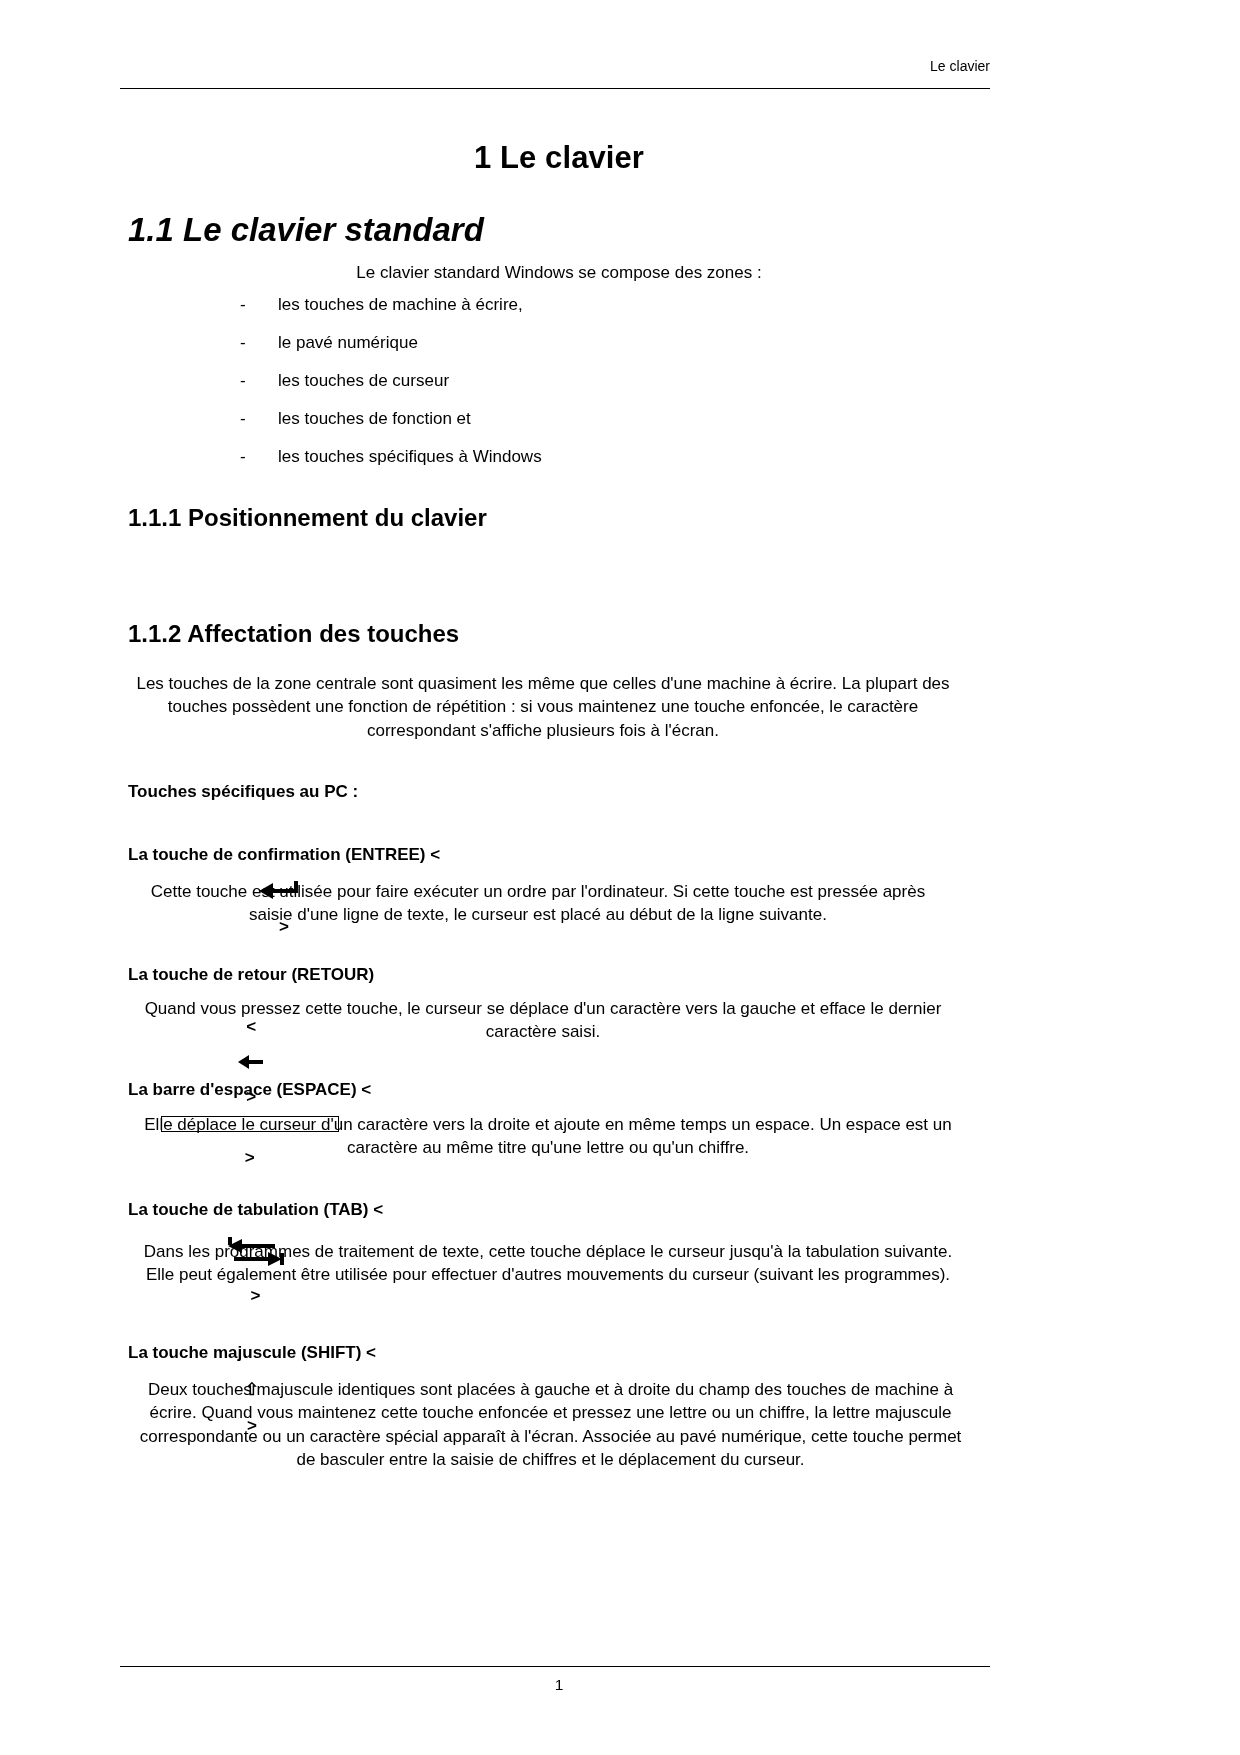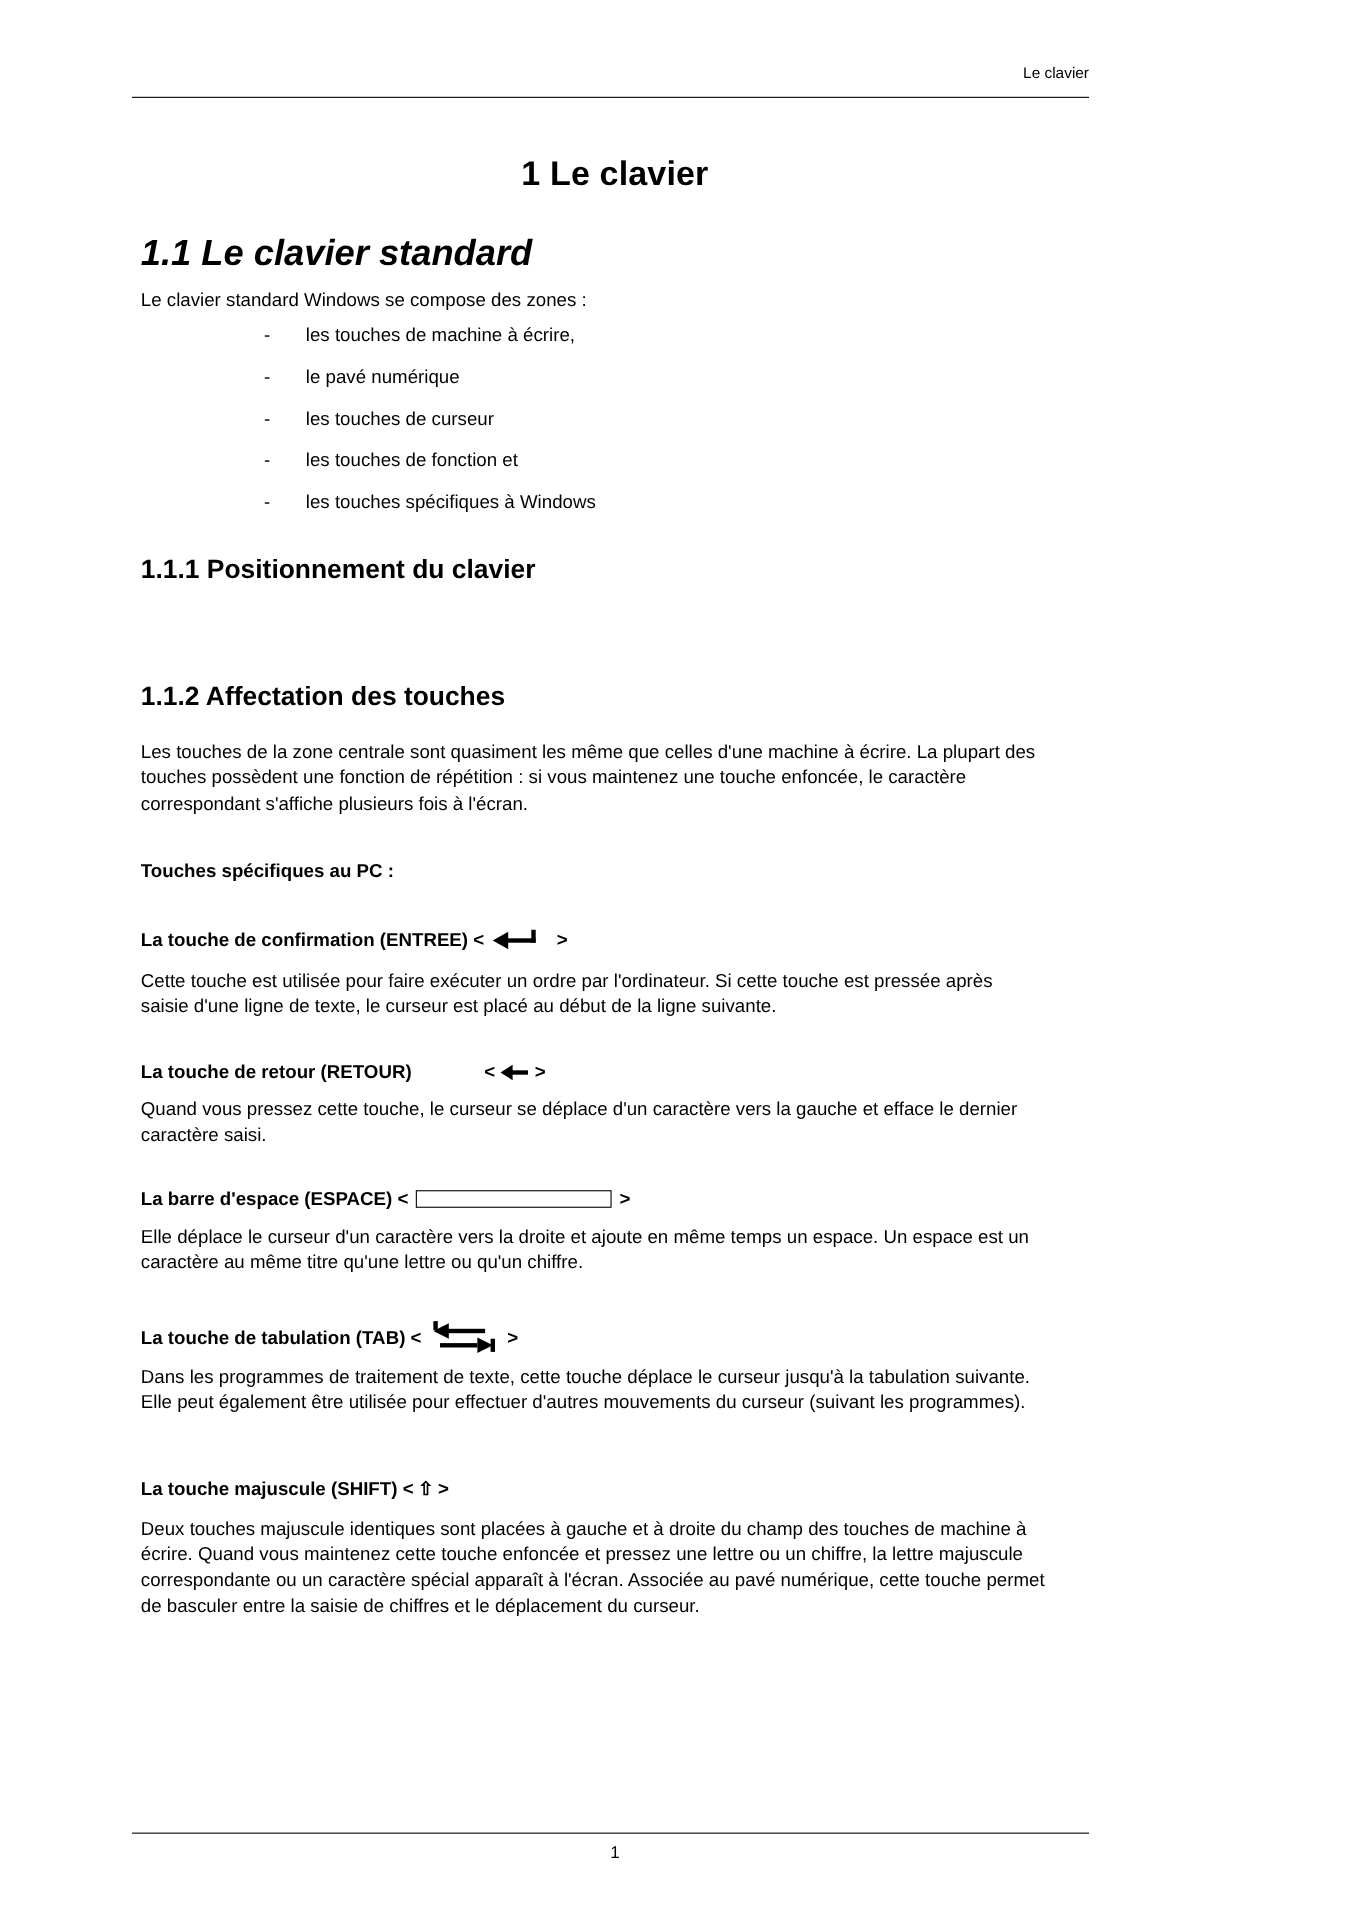--- a/index.html
+++ b/index.html
@@ -81,37 +81,38 @@
     font-size: 24px;
     font-weight: bold;
     margin: 0;
     padding: 0;
   }
   p.doc-p {
     font-size: 17px;
     line-height: 1.38;
     margin: 0;
     padding: 0;
-    text-align: left;
+    text-align: center;
   }
   .bold-under {
     font-size: 17px;
     font-weight: bold;
     margin: 0;
     padding: 0;
   }
   .key-head {
     font-size: 17px;
     font-weight: bold;
     margin: 0;
     padding: 0;
     display: flex;
     align-items: center;
-    gap: 4px;
+    gap: 16px;
     white-space: nowrap;
+    flex-direction: column;
   }
 
   
   .dash-list {
     margin: 0;
     padding: 0;
     list-style: none;
   }
   .dash-item {
     font-size: 17px;
@@ -241,21 +242,21 @@
 
         <rect x="8" y="21" width="34" height="4" fill="#000"></rect>
         <polygon points="56,23 42,16 42,30" fill="#000"></polygon>
         <rect x="54" y="17" width="4" height="12" fill="#000"></rect>
       </svg>
     </span>
     <span>&gt;</span>
   </div>
   <p class="doc-p abs" style="left:128px; top:1240px; width:840px;">Dans les programmes de traitement de texte, cette touche déplace le curseur jusqu'à la tabulation suivante. Elle peut également être utilisée pour effectuer d'autres mouvements du curseur (suivant les programmes).</p>
 
-  <div class="key-head abs" style="left:128px; top:1343px;align-items:flex-end;">
+  <div class="key-head abs" style="left:128px; top:1343px;">
     <span>La touche majuscule (SHIFT) &lt;</span>
     <span style="font-size:17px;">⇧</span>
     <span>&gt;</span>
   </div>
   <p class="doc-p abs" style="left:128px; top:1378px; width:845px;">Deux touches majuscule identiques sont placées à gauche et à droite du champ des touches de machine à écrire. Quand vous maintenez cette touche enfoncée et pressez une lettre ou un chiffre, la lettre majuscule correspondante ou un caractère spécial apparaît à l'écran. Associée au pavé numérique, cette touche permet de basculer entre la saisie de chiffres et le déplacement du curseur.</p>
 
   <div class="footer-rule"></div>
   <div class="footer">
     <span>1</span>
   </div>

